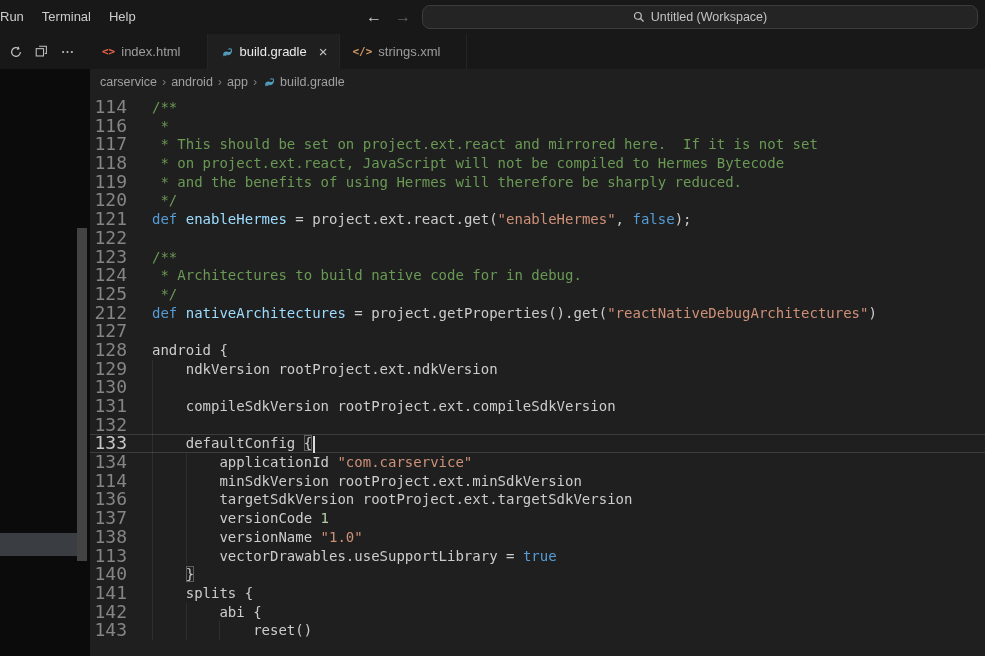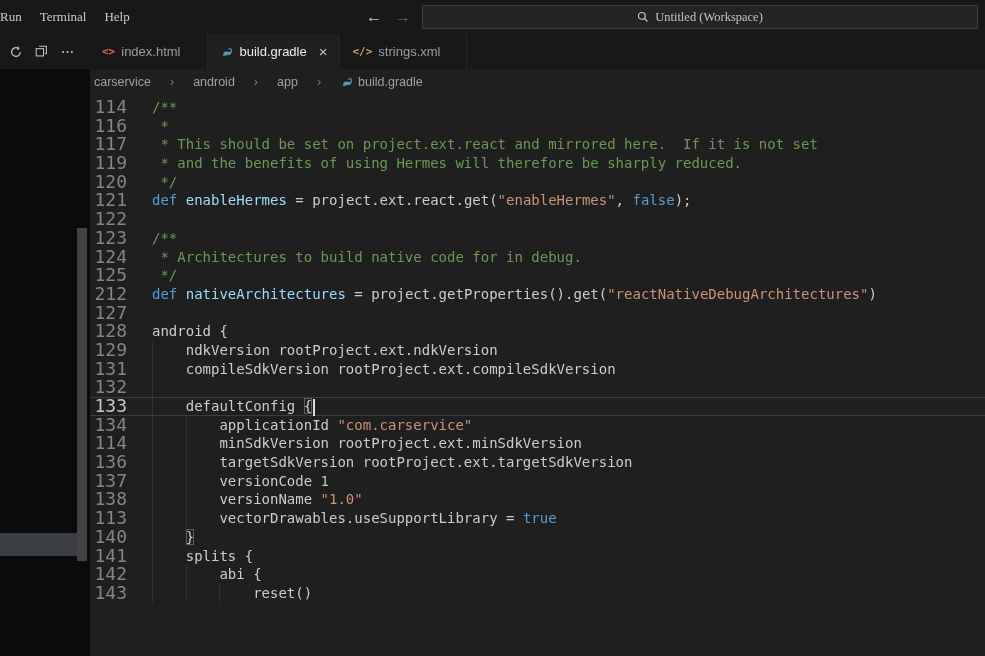--- a/index.html
+++ b/index.html
@@ -7,32 +7,32 @@
   .window {
     position:relative; width:985px; height:656px; overflow:hidden;
     background:var(--bg_editor,#1f1f1f);
     font-family:"Liberation Sans", sans-serif;
     color:var(--fg,#cccccc);
   }
   
   .titlebar {
     position:absolute; top:0; left:0; right:0; height:34px;
     background:var(--bg_title,#181818); overflow:hidden;
-    display:flex; align-items:flex-start;font-family:Liberation Serif, serif;
+    display:flex; align-items:flex-start;
   }
   .menus { display:flex; height:100%; align-items:center; }
   .menu-item { padding:0 9px; font-size:13px; color:#cccccc; line-height:34px; cursor:default; }
   .menu-item:first-child { margin-left:-9px; }
   .nav-arrows { position:absolute; left:366px; top:0; height:34px; display:flex; align-items:center; gap:13px; font-size:16px; }
   .arrow-back { color:#cfcfcf; }
   .arrow-fwd { color:#5f5f5f; }
   .command-center {
     position:absolute; left:422px; top:5px; width:556px; height:24px;
     background:var(--command_bg,#242424); border:1px solid var(--command_border,#3c3c3c);
-    border-radius:0; display:flex; align-items:center; justify-content:center; gap:6px;
+    border-radius:8px; display:flex; align-items:center; justify-content:center; gap:6px;
     font-size:12.5px; color:#c3c3c3;
   }
   
   .tabbar {
     position:absolute; top:34px; left:0; right:0; height:35px;
     background:var(--bg_tabbar,#181818); display:flex; align-items:stretch;
   }
   .editor-actions { width:90px; display:flex; align-items:center; gap:12px; padding-left:9px; flex:none; }
   .editor-actions .act { display:flex; align-items:center; color:#c0c0c0; }
   .tabs { display:flex; align-items:stretch; }
@@ -42,21 +42,21 @@
     border-right:1px solid var(--tab_border,#252526); cursor:default; white-space:nowrap;
   }
   .tab.active { background:var(--bg_tab_active,#1f1f1f); color:#eaeaea; }
   .tab .ficon { font-family:"DejaVu Sans Mono", monospace; font-size:11px; font-weight:bold; }
   .tab .close { margin-left:6px; font-size:15px; color:#c5c5c5; line-height:1; }
   .tab.inactive-pad { padding-right:26px; }
   
   .breadcrumbs {
     position:absolute; top:69px; left:90px; right:0; height:25px;
     background:var(--bg_editor,#1f1f1f); display:flex; align-items:center;
-    gap:17px; padding-left:4px; font-size:12.5px; color:var(--breadcrumb,#a0a0a0);
+    gap:3px; padding-left:10px; font-size:12.5px; color:var(--breadcrumb,#a0a0a0);
   }
   .crumb-sep { color:#7d7d7d; padding:0 2px; }
   .crumb { display:flex; align-items:center; gap:4px; }
   
   .leftpanel { position:absolute; top:69px; left:0; width:90px; bottom:0; background:var(--bg_left_panel,#0b0b0b); }
   .panel-selection { position:absolute; left:0; width:85px; top:464px; height:23px; background:var(--selection,#3a3d41); }
   .panel-scrollbar { position:absolute; right:3px; width:10px; top:159px; height:333px; background:var(--scrollbar,#434343); }
   
   .editor {
     position:absolute; top:94px; left:90px; right:0; bottom:0;
@@ -188,20 +188,24 @@
       </div>
       <div class="row">
         <div class="gutter">116</div>
         <div class="code"><span class="tk-c"> *</span></div>
       </div>
       <div class="row">
         <div class="gutter">117</div>
         <div class="code"><span class="tk-c"> * This should be set on project.ext.react and mirrored here.  If it is not set</span></div>
       </div>
       <div class="row">
+        <div class="gutter">118</div>
+        <div class="code"><span class="tk-c"> * on project.ext.react, JavaScript will not be compiled to Hermes Bytecode</span></div>
+      </div>
+      <div class="row">
         <div class="gutter">119</div>
         <div class="code"><span class="tk-c"> * and the benefits of using Hermes will therefore be sharply reduced.</span></div>
       </div>
       <div class="row">
         <div class="gutter">120</div>
         <div class="code"><span class="tk-c"> */</span></div>
       </div>
       <div class="row">
         <div class="gutter">121</div>
         <div class="code"><span class="tk-k">def </span><span class="tk-v">enableHermes</span><span class="tk-p"> = project.ext.react.get(</span><span class="tk-s">"enableHermes"</span><span class="tk-p">, </span><span class="tk-k">false</span><span class="tk-p">);</span></div>
@@ -230,20 +234,24 @@
         <div class="gutter">127</div>
         <div class="code"></div>
       </div>
       <div class="row">
         <div class="gutter">128</div>
         <div class="code"><span class="tk-p">android {</span></div>
       </div>
       <div class="row">
         <div class="gutter">129</div>
         <div class="code"><span class="guide" style="left: 0ch;"></span><span class="tk-p">    ndkVersion rootProject.ext.ndkVersion</span></div>
+      </div>
+      <div class="row">
+        <div class="gutter">130</div>
+        <div class="code"><span class="guide" style="left: 0ch;"></span></div>
       </div>
       <div class="row">
         <div class="gutter">131</div>
         <div class="code"><span class="guide" style="left: 0ch;"></span><span class="tk-p">    compileSdkVersion rootProject.ext.compileSdkVersion</span></div>
       </div>
       <div class="row">
         <div class="gutter">132</div>
         <div class="code"><span class="guide" style="left: 0ch;"></span></div>
       </div>
       <div class="row current">

